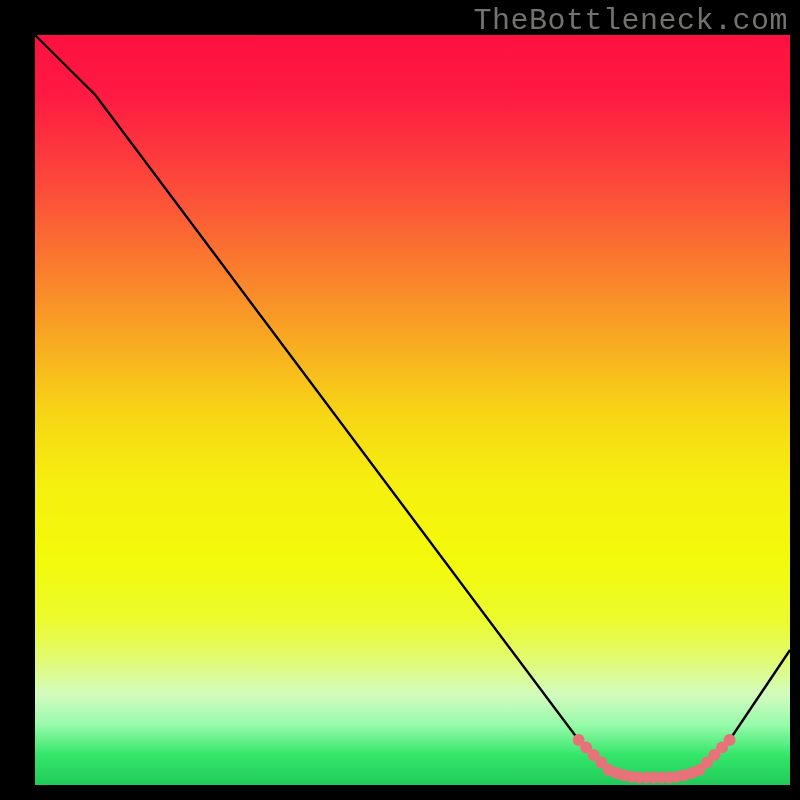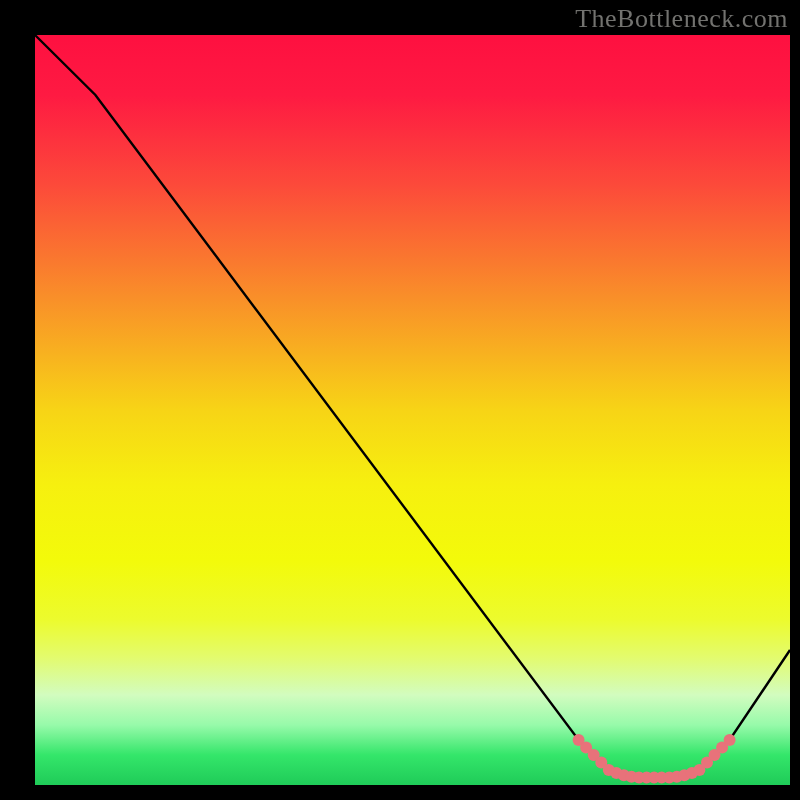--- a/index.html
+++ b/index.html
@@ -13,22 +13,22 @@
   .frame {
     position: relative;
     width: 800px;
     height: 800px;
     background: #000;
   }
   .attribution {
     position: absolute;
     top: 4px;
     right: 12px;
-    font-family: Liberation Serif, serif;
-    font-size: 26px;
+    font-family: Liberation Mono, monospace;
+    font-size: 30px;
     letter-spacing: 0.5px;
     color: #72726f;
     font-weight: 500;
   }
   svg.plot {
     position: absolute;
     top: 0;
     left: 0;
     width: 800px;
     height: 800px;

